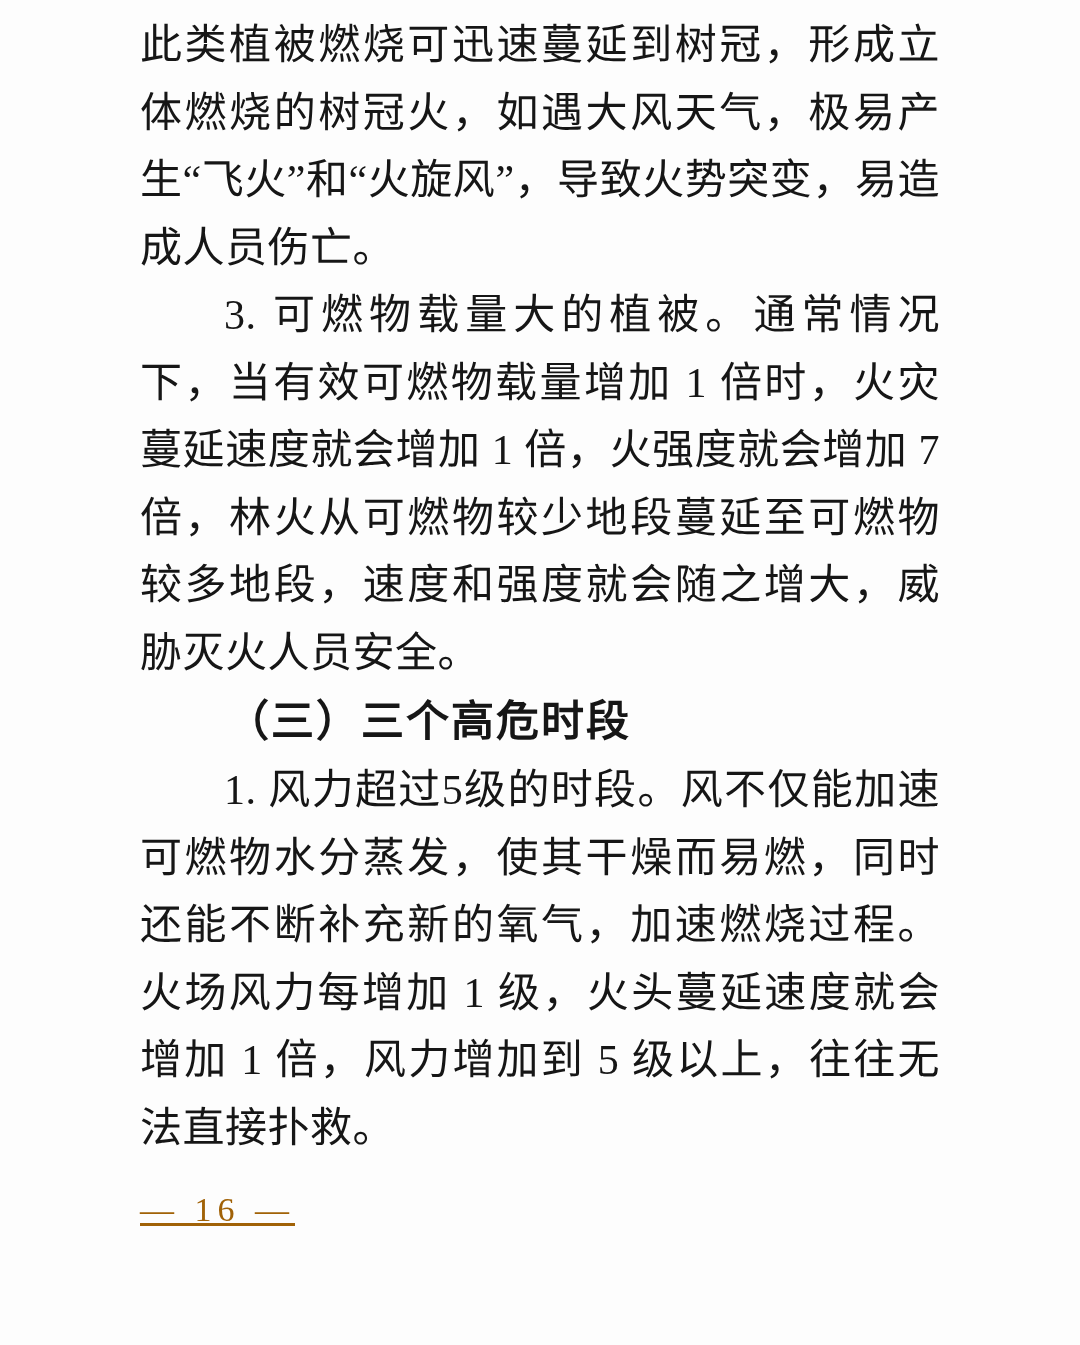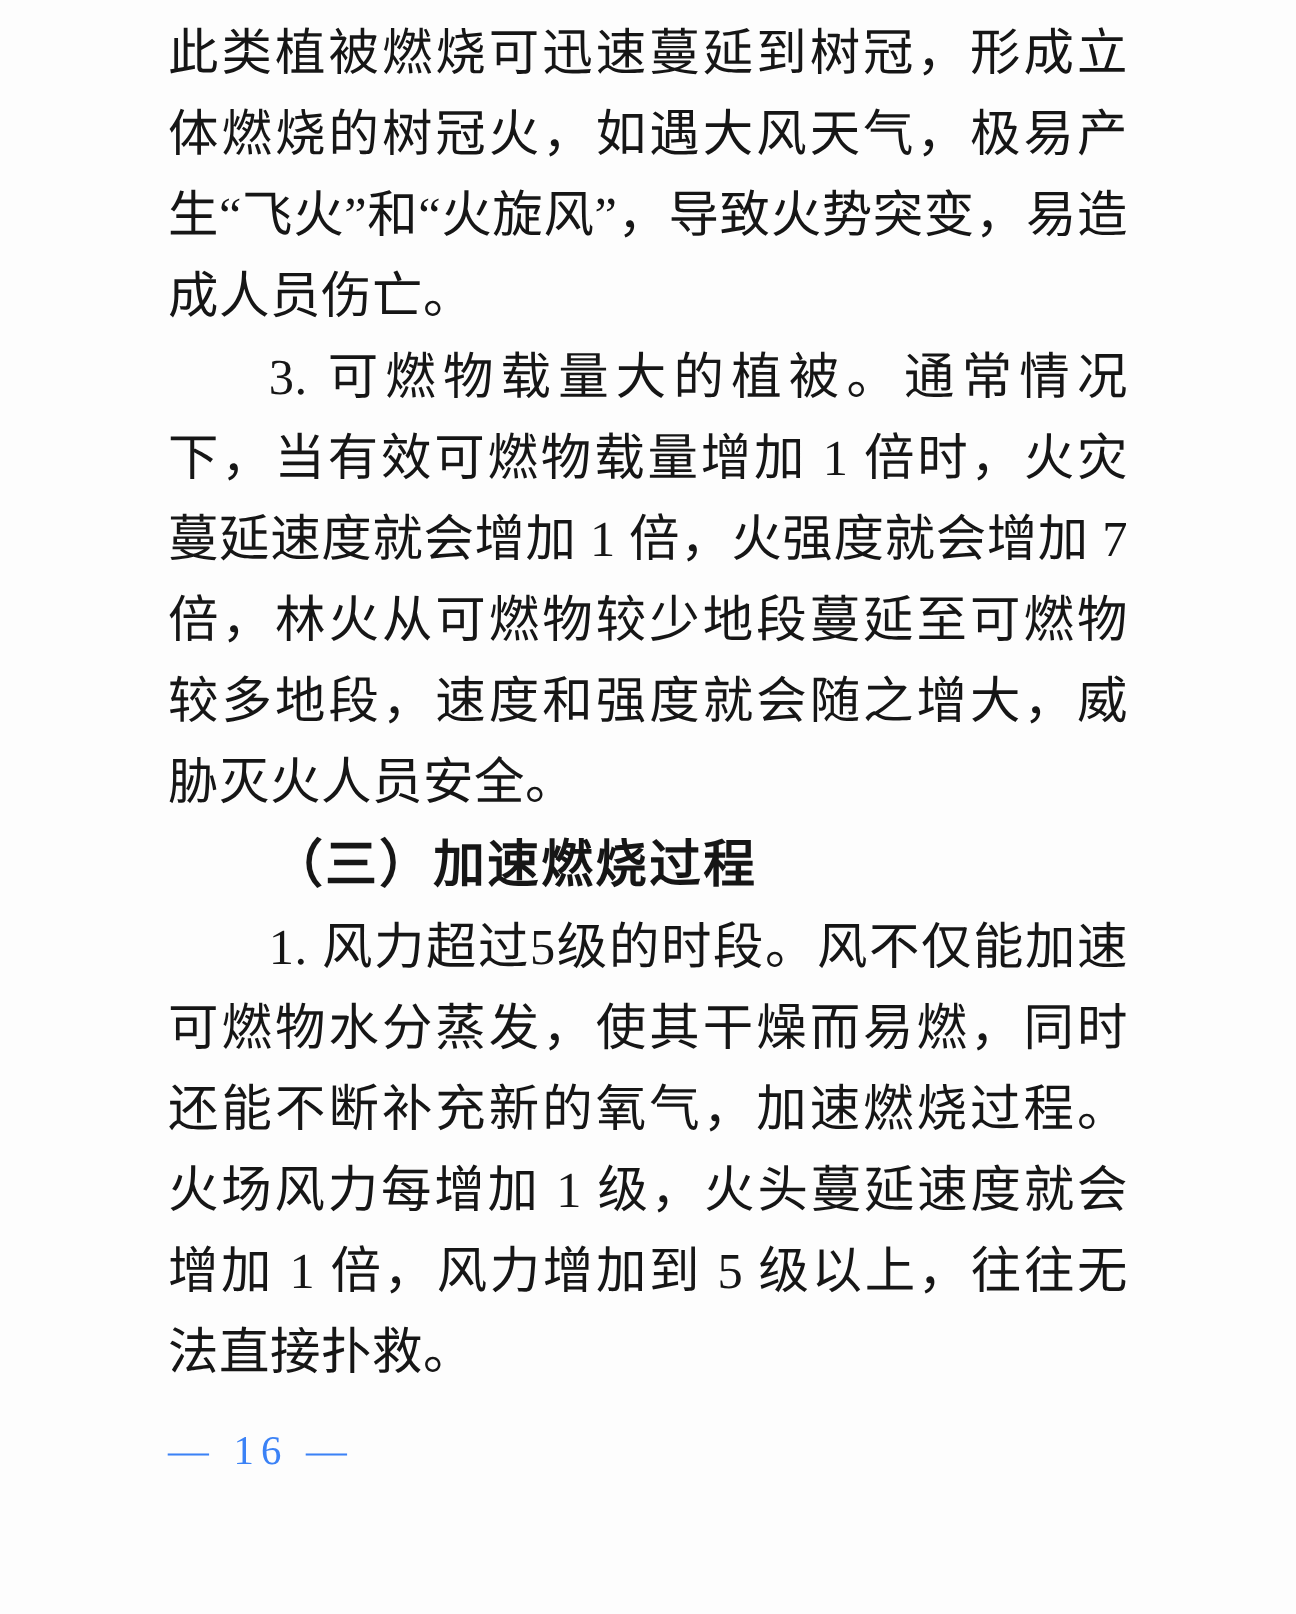--- a/index.html
+++ b/index.html
@@ -42,30 +42,31 @@
   }
   .page-footer {
     position: absolute;
     left: 140px;
     top: 1188px;
   }
   .page-number {
     font-size: 34px;
     line-height: 44px;
     letter-spacing: 6px;
-    color: #3b82f6;
+    color: #a16207;
     white-space: nowrap;
+    text-decoration: underline;
   }
 </style>
 </head>
 <body>
 
 <div class="page">
   <main class="content">
     <p class="body-para">此类植被燃烧可迅速蔓延到树冠，形成立体燃烧的树冠火，如遇大风天气，极易产生“飞火”和“火旋风”，导致火势突变，易造成人员伤亡。</p>
     <p class="body-para indent">3. 可燃物载量大的植被。通常情况下，当有效可燃物载量增加 1 倍时，火灾蔓延速度就会增加 1 倍，火强度就会增加 7 倍，林火从可燃物较少地段蔓延至可燃物较多地段，速度和强度就会随之增大，威胁灭火人员安全。</p>
-    <h3 class="section-heading">（三）加速燃烧过程</h3>
+    <h3 class="section-heading">（三）三个高危时段</h3>
     <p class="body-para indent">1. 风力超过5级的时段。风不仅能加速可燃物水分蒸发，使其干燥而易燃，同时还能不断补充新的氧气，加速燃烧过程。火场风力每增加 1 级，火头蔓延速度就会增加 1 倍，风力增加到 5 级以上，往往无法直接扑救。</p>
   </main>
   <footer class="page-footer">
     <span class="page-number">— 16 —</span>
   </footer>
 </div>
 
 </body></html>

